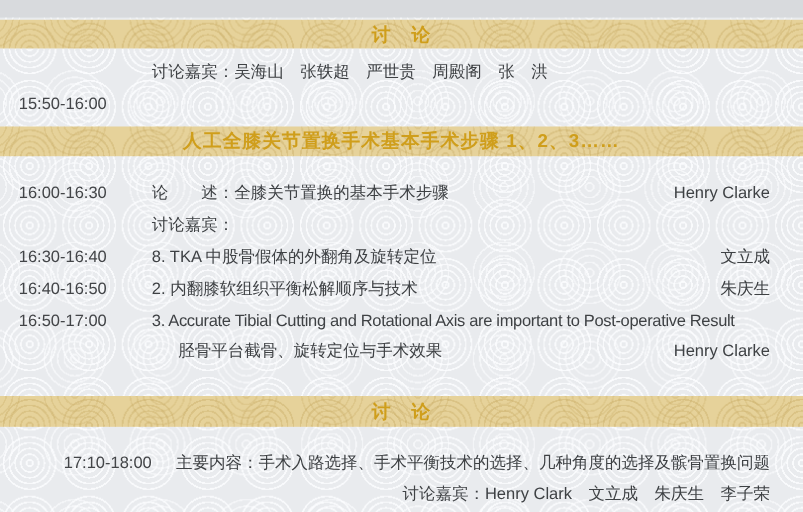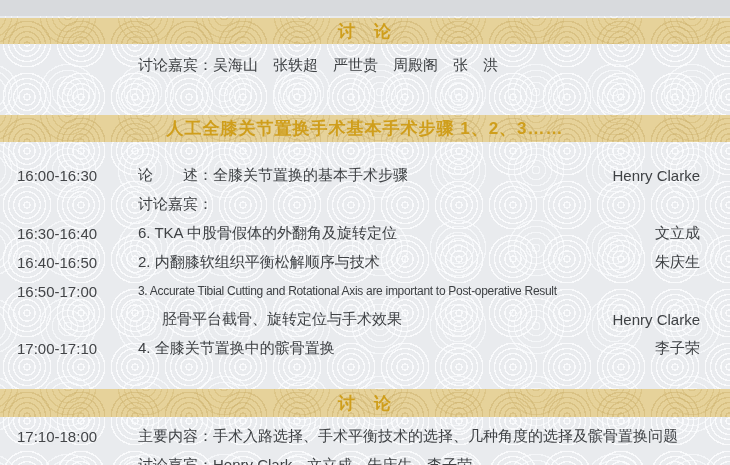--- a/index.html
+++ b/index.html
@@ -52,31 +52,31 @@
         rgba(0,0,0,0) 22.4px 27px, rgba(202,174,104,0.35) 27px 28.4px,
         rgba(0,0,0,0) 28.4px 100%);
     background-size:54px 54px, 78px 78px;
     background-position:0 0, 29px 37px;
   }
   .banner-1{margin-top:2px;height:26px;}
   .banner-3{margin-top:6px;height:28px;}
   .block{display:block;}
   .block-1{padding:7px 0 6px;}
   .block-2{padding:20px 0;}
-  .block-3{padding-top:5px;}
+  .block-3{padding-top:18px;text-align:right;}
   .row{
     display:flex;align-items:center;
     height:28.8px;
     font-size:15px;
     white-space:nowrap;
   }
   .time{flex:none;width:121px;padding-left:17px;color:#434548;}
   .content{flex:1;overflow:hidden;}
   .content.indent{padding-left:24px;}
-  .content.english{font-size:12px;letter-spacing:-0.3px;}
+  .content.english{font-size:15px;letter-spacing:-0.3px;}
   .speaker{flex:none;padding-right:30px;text-align:center;}
   .bottom-bar{
     position:absolute;left:0;right:0;bottom:0;height:4px;
     background:#1e3a64;
   }
 </style>
 </head>
 <body>
 
 <div class="page">
@@ -85,20 +85,21 @@
     <span>讨　论</span>
   </div>
 
   <div class="block block-1">
       <div class="row">
         <div class="time"></div>
         <div class="content">讨论嘉宾：吴海山　张轶超　严世贵　周殿阁　张　洪</div>
         <div class="speaker"></div>
       </div>
       <div class="row">
+        <div class="time">15:50-16:00</div>
         <div class="speaker"></div>
       </div>
     </div>
 
   <div class="banner banner-2">
     <span>人工全膝关节置换手术基本手术步骤 1、2、3……</span>
   </div>
 
   <div class="block block-2">
       <div class="row">
@@ -106,42 +107,37 @@
         <div class="content">论　　述：全膝关节置换的基本手术步骤</div>
         <div class="speaker">Henry Clarke</div>
       </div>
       <div class="row">
         <div class="time"></div>
         <div class="content">讨论嘉宾：</div>
         <div class="speaker"></div>
       </div>
       <div class="row">
         <div class="time">16:30-16:40</div>
-        <div class="content">6. TKA 中股骨假体的外翻角及旋转定位</div>
+        <div class="content">8. TKA 中股骨假体的外翻角及旋转定位</div>
         <div class="speaker">文立成</div>
       </div>
       <div class="row">
         <div class="time">16:40-16:50</div>
         <div class="content">2. 内翻膝软组织平衡松解顺序与技术</div>
         <div class="speaker">朱庆生</div>
       </div>
       <div class="row">
         <div class="time">16:50-17:00</div>
         <div class="content english">3. Accurate Tibial Cutting and Rotational Axis are important to Post-operative Result</div>
         <div class="speaker"></div>
       </div>
       <div class="row">
         <div class="time"></div>
         <div class="content indent">胫骨平台截骨、旋转定位与手术效果</div>
         <div class="speaker">Henry Clarke</div>
-      </div>
-      <div class="row">
-        <div class="time">17:00-17:10</div>
-        <div class="content">4. 全膝关节置换中的髌骨置换</div>
-        <div class="speaker">李子荣</div>
       </div>
     </div>
 
   <div class="banner banner-3">
     <span>讨　论</span>
   </div>
 
   <div class="block block-3">
       <div class="row">
         <div class="time">17:10-18:00</div>

